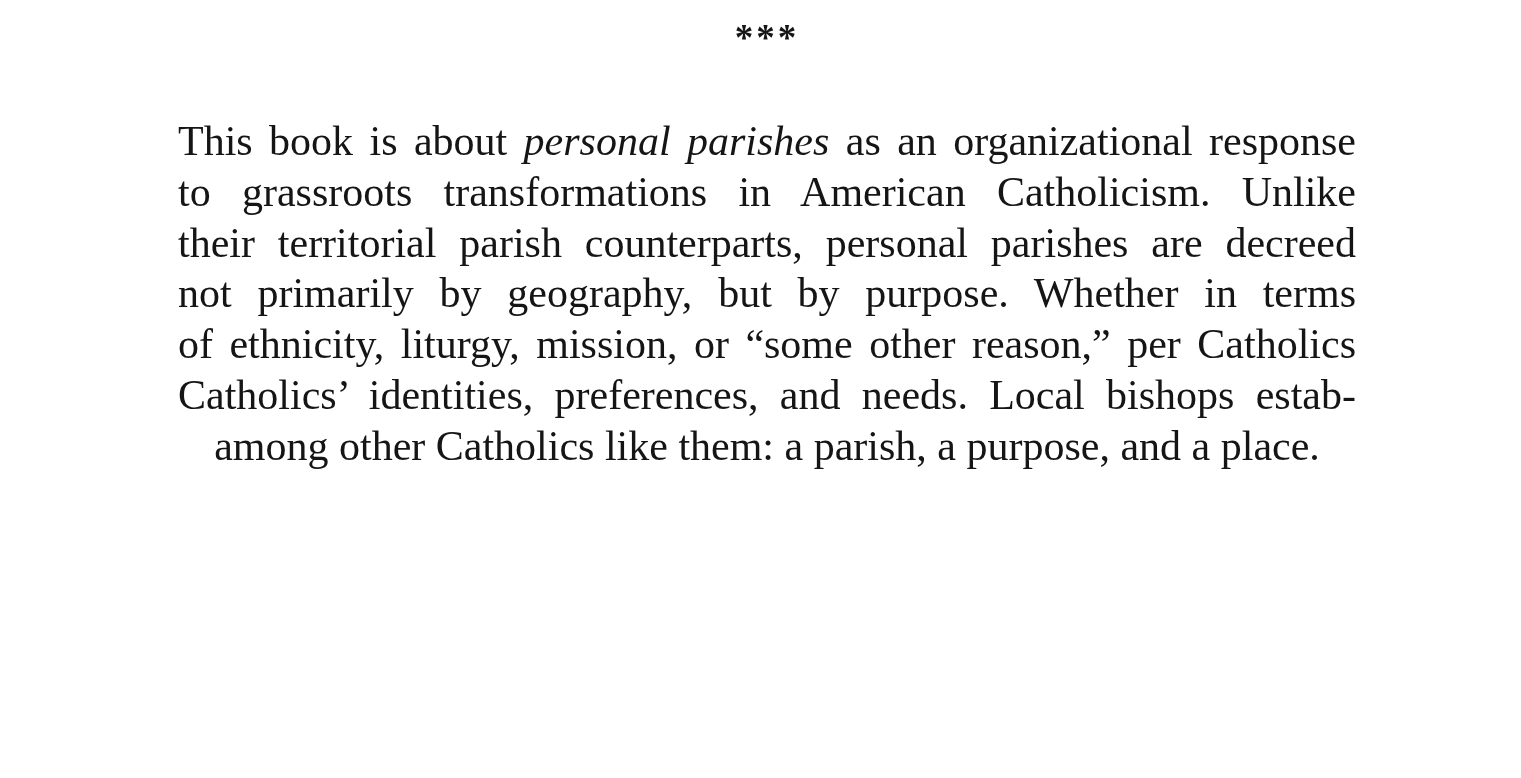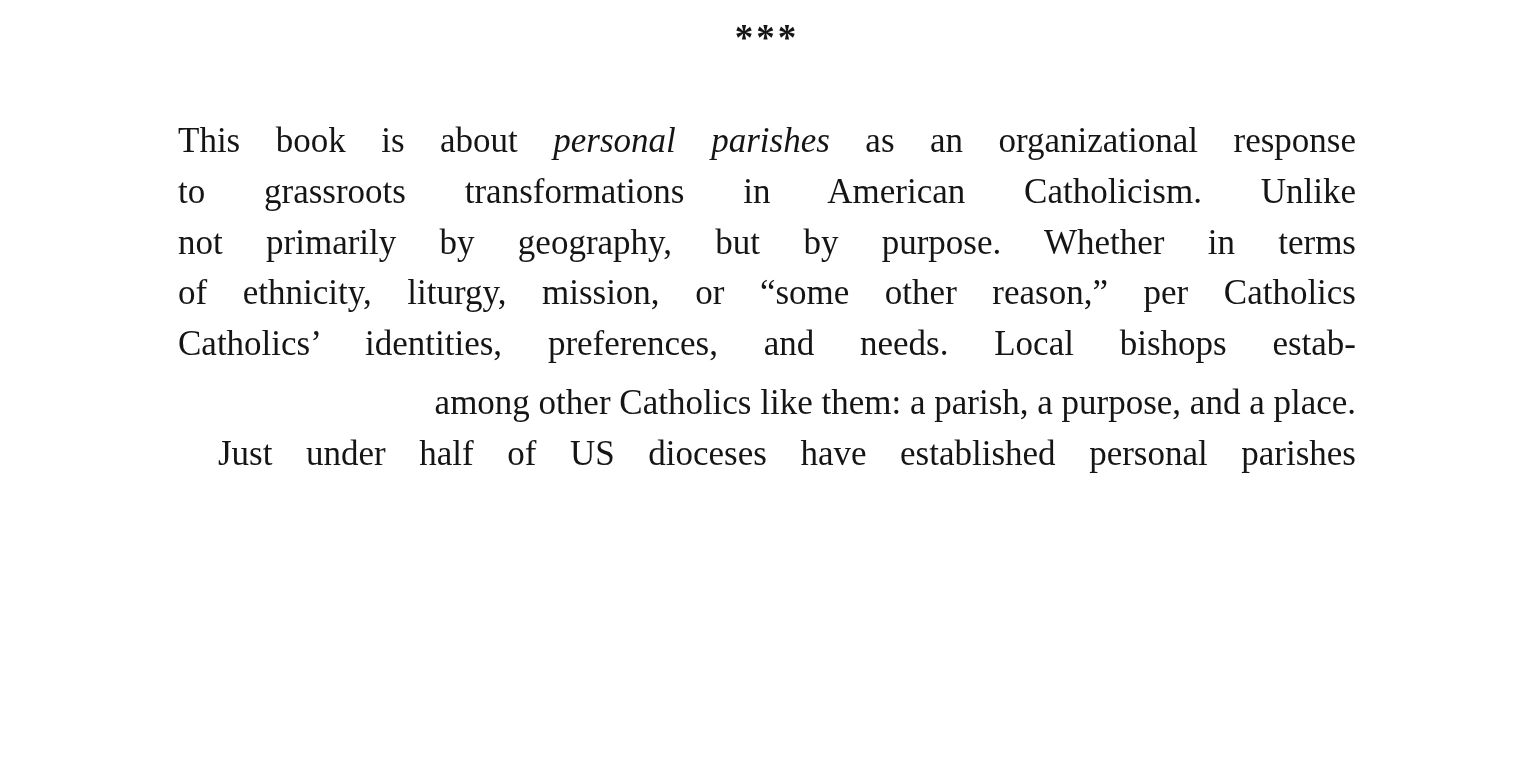--- a/index.html
+++ b/index.html
@@ -23,51 +23,48 @@
     font-size: 37px;
     font-weight: 700;
     letter-spacing: 3px;
     color: #151515;
   }
   .text-block {
     position: absolute;
     top: 116px;
     left: 178px;
     width: 1178px;
-    font-size: 35px;
+    font-size: 42px;
     line-height: 50.8px;
     color: #151515;
   }
   .line {
     text-align: justify;
     text-align-last: justify;
   }
   .line.natural {
-    text-align: right;
+    text-align: center;
     text-align-last: auto;
-    margin-top: 8px;
   }
   .line.indent {
     text-indent: 40px;
   }
   .seg.italic {
     font-style: italic;
   }
 </style>
 </head>
 <body>
 
 <div class="page">
   <div class="section-break">***</div>
   <div class="text-block">
       <div>
         <div class="line"><span class="seg">This book is about </span><span class="seg italic">personal parishes</span><span class="seg"> as an organizational response</span></div>
         <div class="line"><span class="seg">to grassroots transformations in American Catholicism. Unlike</span></div>
+        <div class="line"><span class="seg">their territorial parish counterparts, personal parishes are decreed</span></div>
         <div class="line"><span class="seg">not primarily by geography, but by purpose. Whether in terms</span></div>
         <div class="line"><span class="seg">of ethnicity, liturgy, mission, or “some other reason,” per Catholics</span></div>
         <div class="line"><span class="seg">Catholics’ identities, preferences, and needs. Local bishops estab-</span></div>
         <div class="line natural"><span class="seg">among other Catholics like them: a parish, a purpose, and a place.</span></div>
       </div>
-      <div>
-        <div class="line indent"><span class="seg">Just under half of US dioceses have established personal parishes</span></div>
-      </div>
     </div>
 </div>
 
 </body></html>

